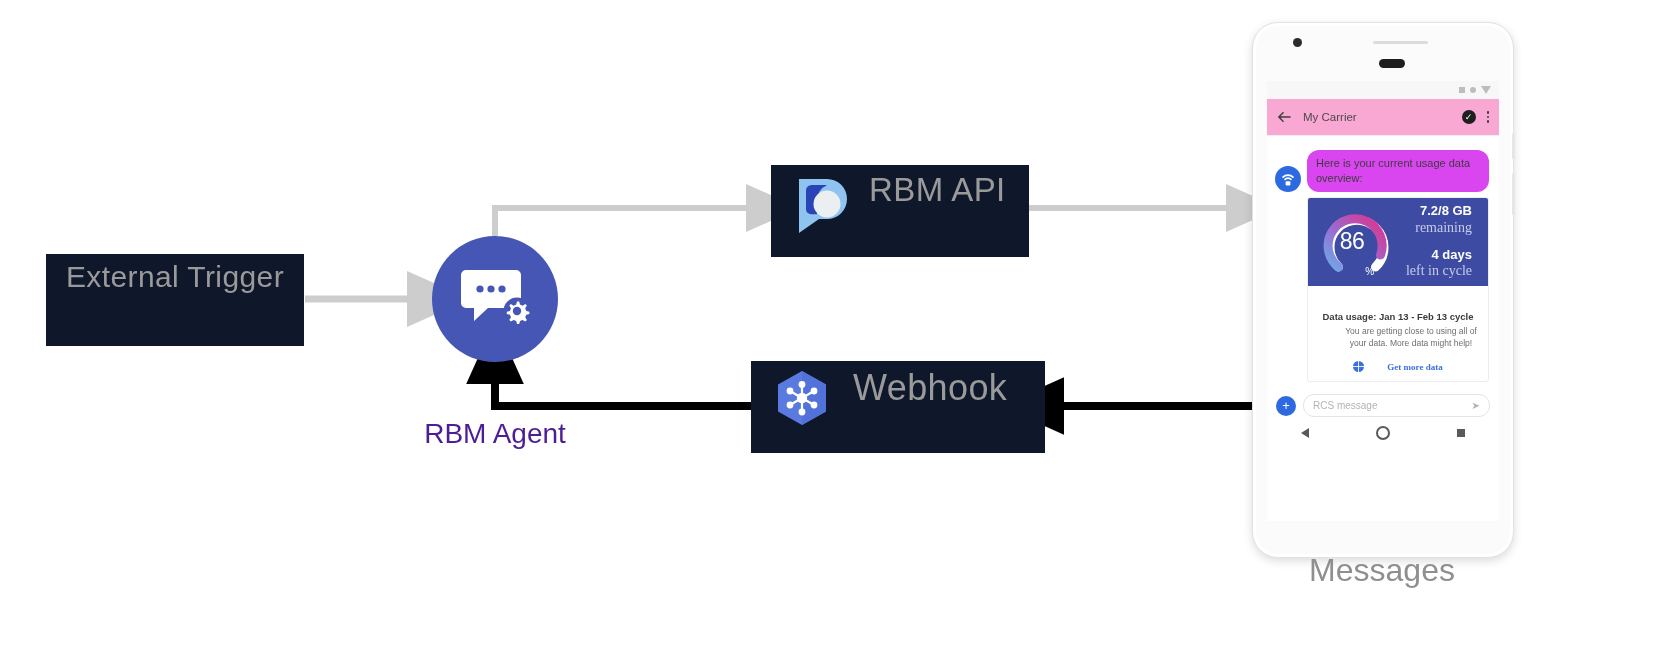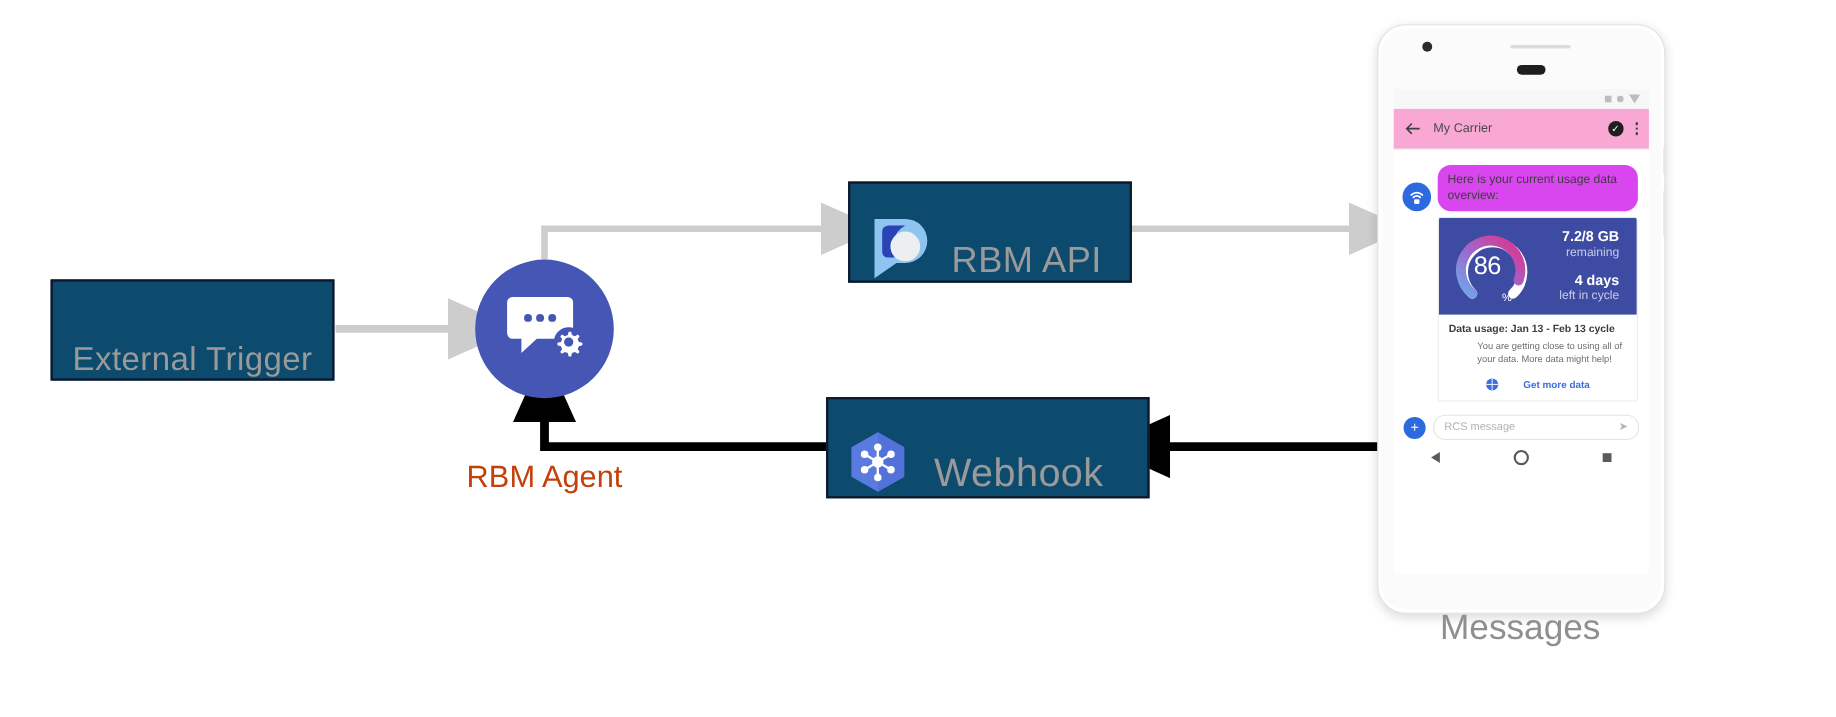--- a/index.html
+++ b/index.html
@@ -2,42 +2,42 @@
 <html><head>
 <meta charset="utf-8">
 <style>
   html,body{margin:0;padding:0;background:#ffffff;}
   body{width:1669px;height:652px;position:relative;overflow:hidden;
        font-family:"Liberation Sans","DejaVu Sans",sans-serif;}
 
   .abs{position:absolute;}
 
   
-  .node-box{border:2px solid #0f172a;background:#0c4a6e;box-sizing:border-box;
-            display:flex;align-items:flex-end;}
+  .node-box{border:6px solid #0f172a;background:#0f172a;box-sizing:border-box;
+            display:flex;align-items:flex-start;}
   .node-label{color:#9a9a9a;font-weight:300;letter-spacing:.4px;white-space:nowrap;}
 
   
   #external-trigger{left:46px;top:254px;width:258px;height:92px;justify-content:center;}
   #external-trigger .node-label{font-size:30px;}
 
   
   #rbm-api-box{left:771px;top:165px;width:258px;height:92px;padding-left:14px;}
   #rbm-api-box .node-label{font-size:33px;margin-left:14px;}
 
   
   #webhook-box{left:751px;top:361px;width:294px;height:92px;padding-left:14px;}
   #webhook-box .node-label{font-size:36px;margin-left:20px;}
 
   
   #rbm-agent-node{left:432px;top:236px;width:126px;height:126px;}
   #rbm-agent-circle{width:126px;height:126px;border-radius:50%;background:#4556b4;
                     display:flex;align-items:center;justify-content:center;}
   #rbm-agent-caption{left:412px;top:418px;width:166px;text-align:center;
-                     font-size:28px;color:#c2410c;font-weight:300;}
+                     font-size:28px;color:#4c1d95;font-weight:300;}
 
   
   #wires{left:0;top:0;width:1669px;height:652px;pointer-events:none;}
 
   
   #phone{left:1252px;top:22px;width:260px;height:534px;}
   .phone-body{position:absolute;left:0;top:0;width:260px;height:534px;
               background:#fbfbfb;border:1px solid #e2e2e2;border-radius:26px;
               box-shadow:0 3px 10px rgba(0,0,0,.14), inset 0 0 0 3px #ffffff;}
   .phone-btn{position:absolute;right:-2px;background:#e6e6e6;width:3px;border-radius:2px;}
@@ -73,28 +73,28 @@
   .rich-card{margin-top:5px;margin-left:32px;width:auto;border:1px solid #ececec;border-radius:3px;
              overflow:hidden;background:#fff;}
   .card-media{background:#3d4ba3;height:88px;display:flex;align-items:center;padding:0 10px;gap:6px;}
   .gauge-wrap{position:relative;width:78px;height:78px;flex:0 0 78px;}
   .gauge-center{position:absolute;left:0;top:0;width:78px;height:78px;display:flex;
                 align-items:center;justify-content:center;color:#fff;}
   .gauge-num{font-size:23px;font-weight:400;letter-spacing:-.5px;}
   .gauge-pct{font-size:10px;font-weight:300;margin-left:1px;align-self:flex-end;margin-bottom:4px;}
   .stats{flex:1;color:#fff;text-align:right;padding-right:6px;}
   .stat-big{font-size:13px;font-weight:700;line-height:1.1;}
-  .stat-sub{font-size:11px;color:#c7cbe8;margin-top:1px;}
+  .stat-sub{font-size:14px;color:#c7cbe8;margin-top:1px;font-family:Liberation Serif, serif;}
   .stat-block-2{margin-top:12px;}
 
-  .card-body{padding:8px 9px 4px 9px;}
+  .card-body{padding:25px 9px 4px 9px;text-align:center;}
   .card-title{font-size:9.5px;font-weight:700;color:#3c3c3c;}
   .card-desc{font-size:8.5px;color:#6e6e6e;line-height:1.45;margin-top:3px;margin-left:26px;}
   .card-action{display:flex;align-items:center;justify-content:center;gap:23px;
-               padding:8px 0 9px 0;}
+               padding:8px 0 9px 0;font-family:Liberation Serif, serif;}
   .action-text{font-size:9px;color:#3b6fe0;font-weight:600;}
   .globe{width:11px;height:11px;border-radius:50%;background:#3b6fe0;position:relative;}
   .globe:before{content:"";position:absolute;left:5px;top:0;width:1px;height:11px;background:#fff;opacity:.85;}
   .globe:after{content:"";position:absolute;left:0;top:5px;width:11px;height:1px;background:#fff;opacity:.85;}
 
   .composer{display:flex;align-items:center;gap:7px;padding:6px 9px 5px 9px;background:#fff;}
   .plus-btn{width:20px;height:20px;border-radius:50%;background:#2d6ae0;color:#fff;
             display:flex;align-items:center;justify-content:center;font-size:13px;line-height:1;
             flex:0 0 20px;}
   .input-pill{flex:1;height:21px;border:1px solid #e4e4e4;border-radius:11px;display:flex;

